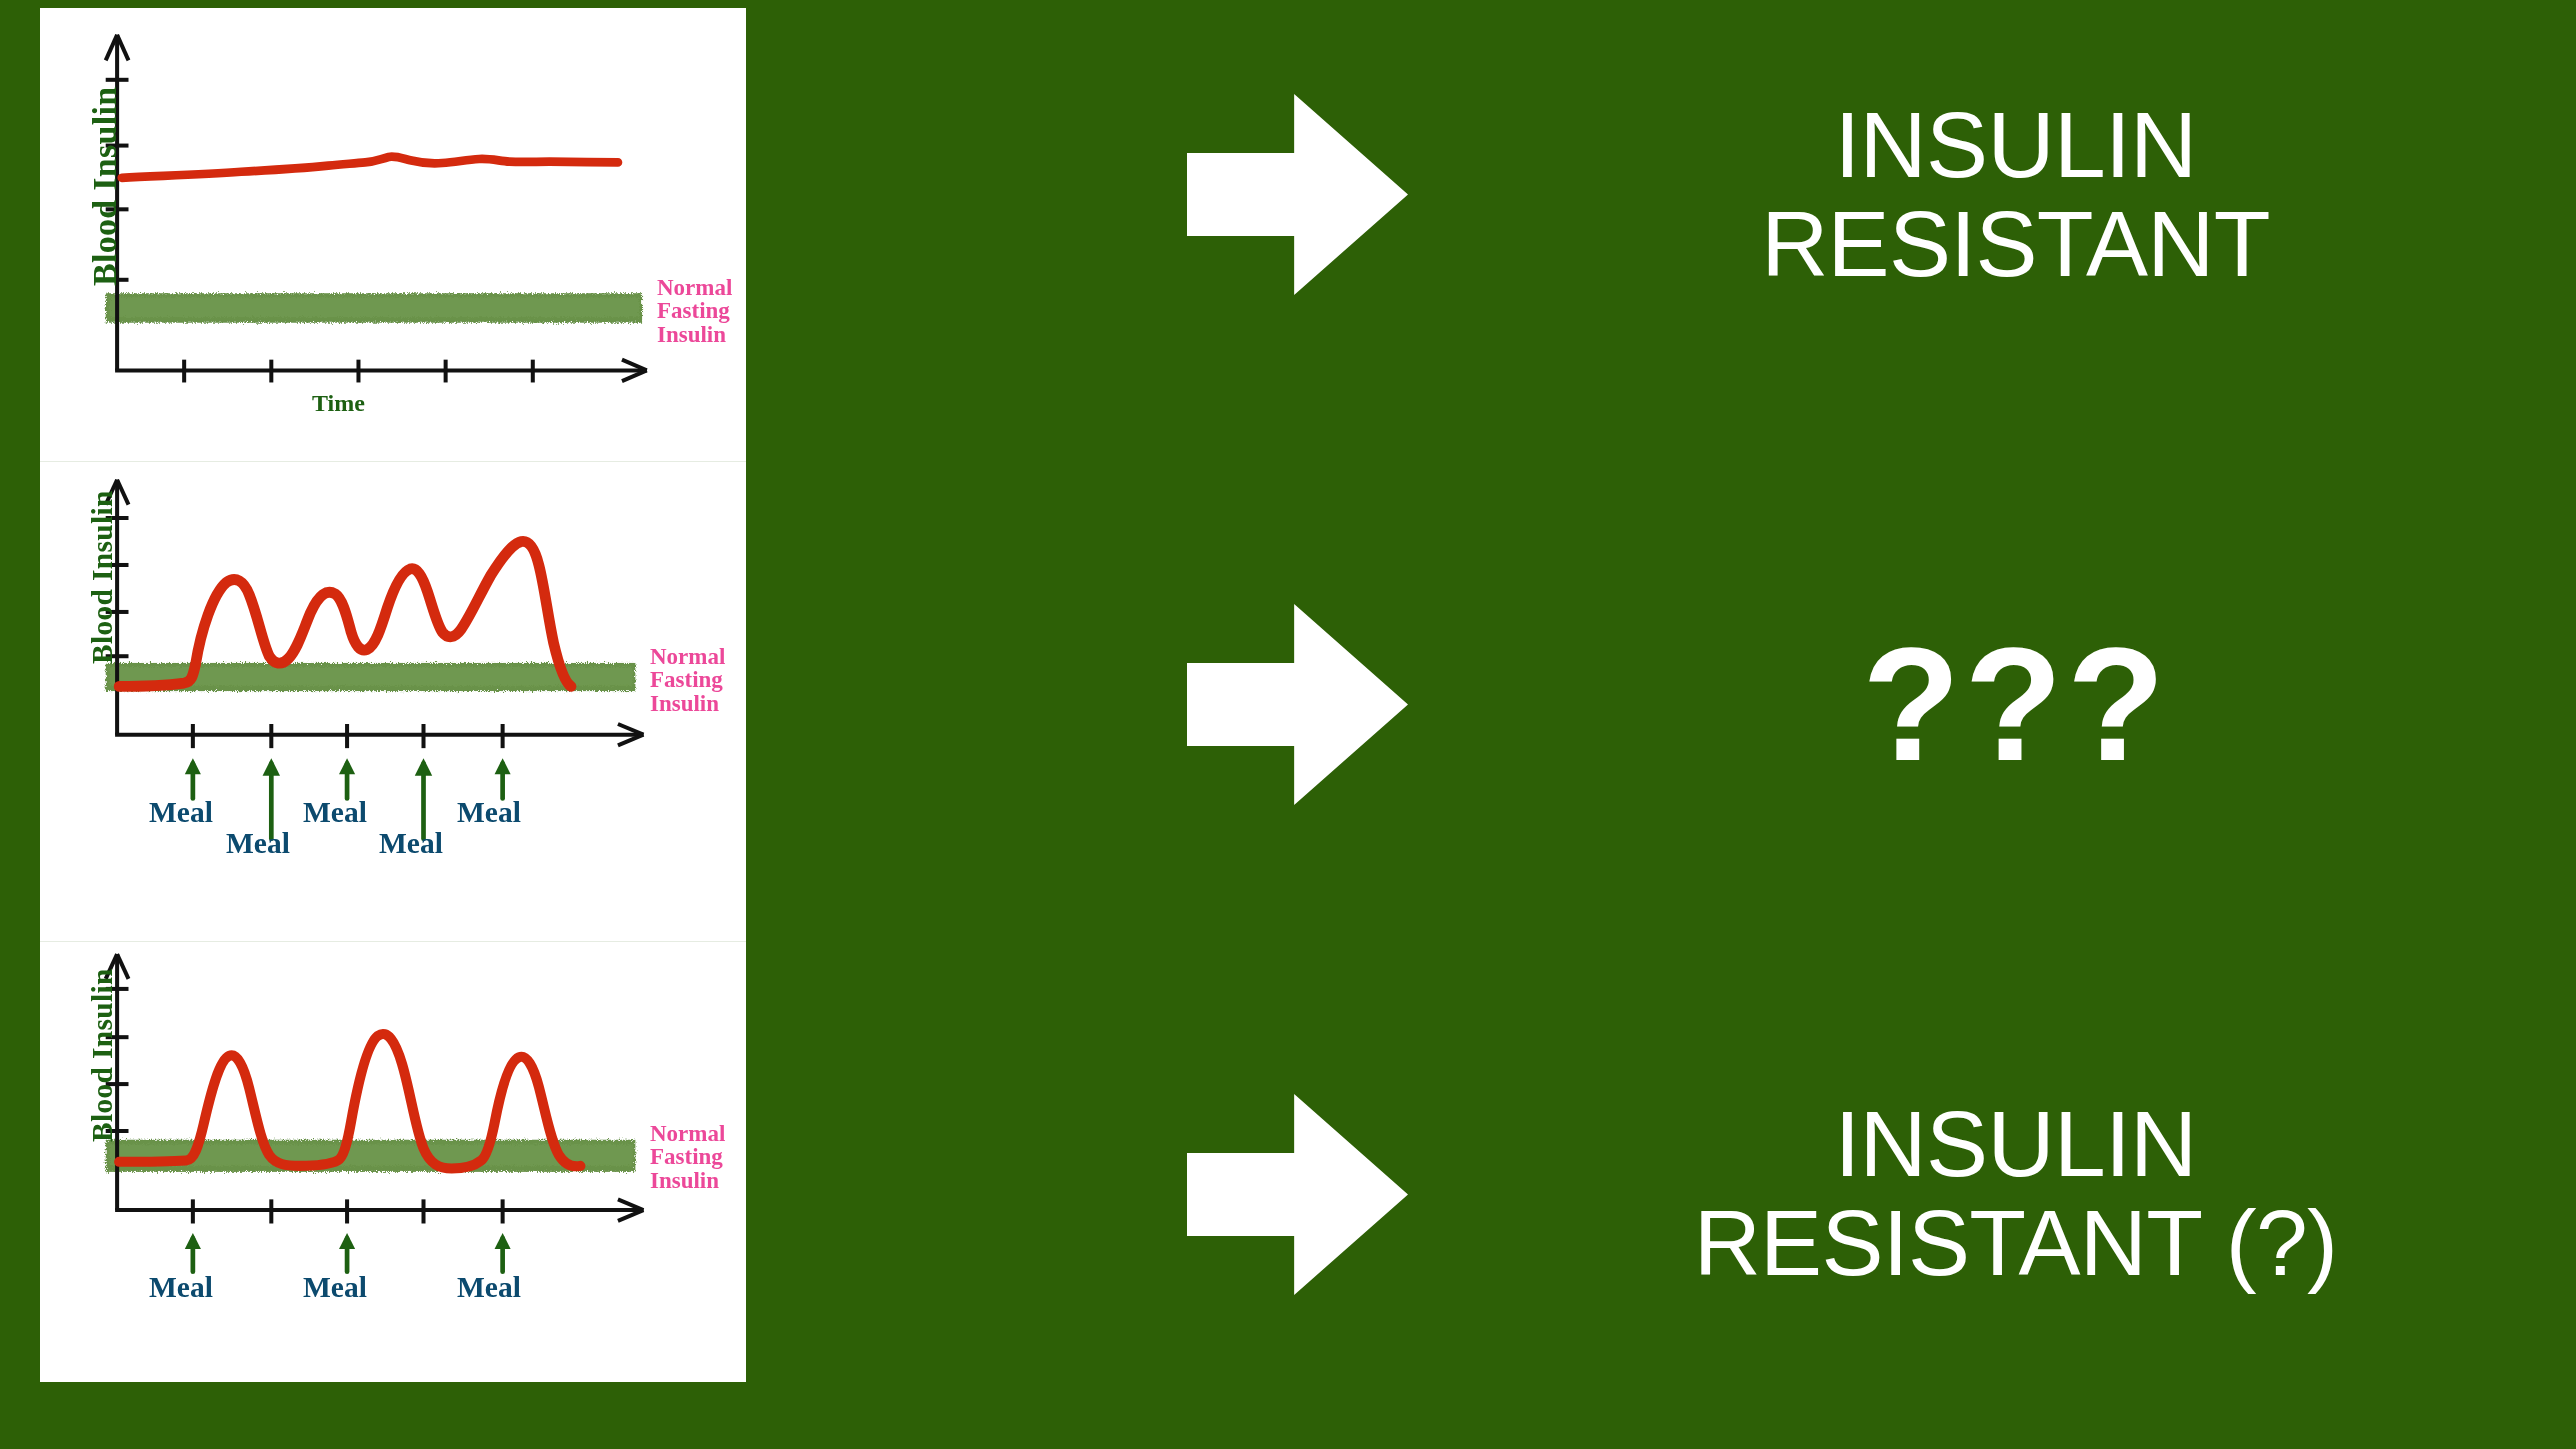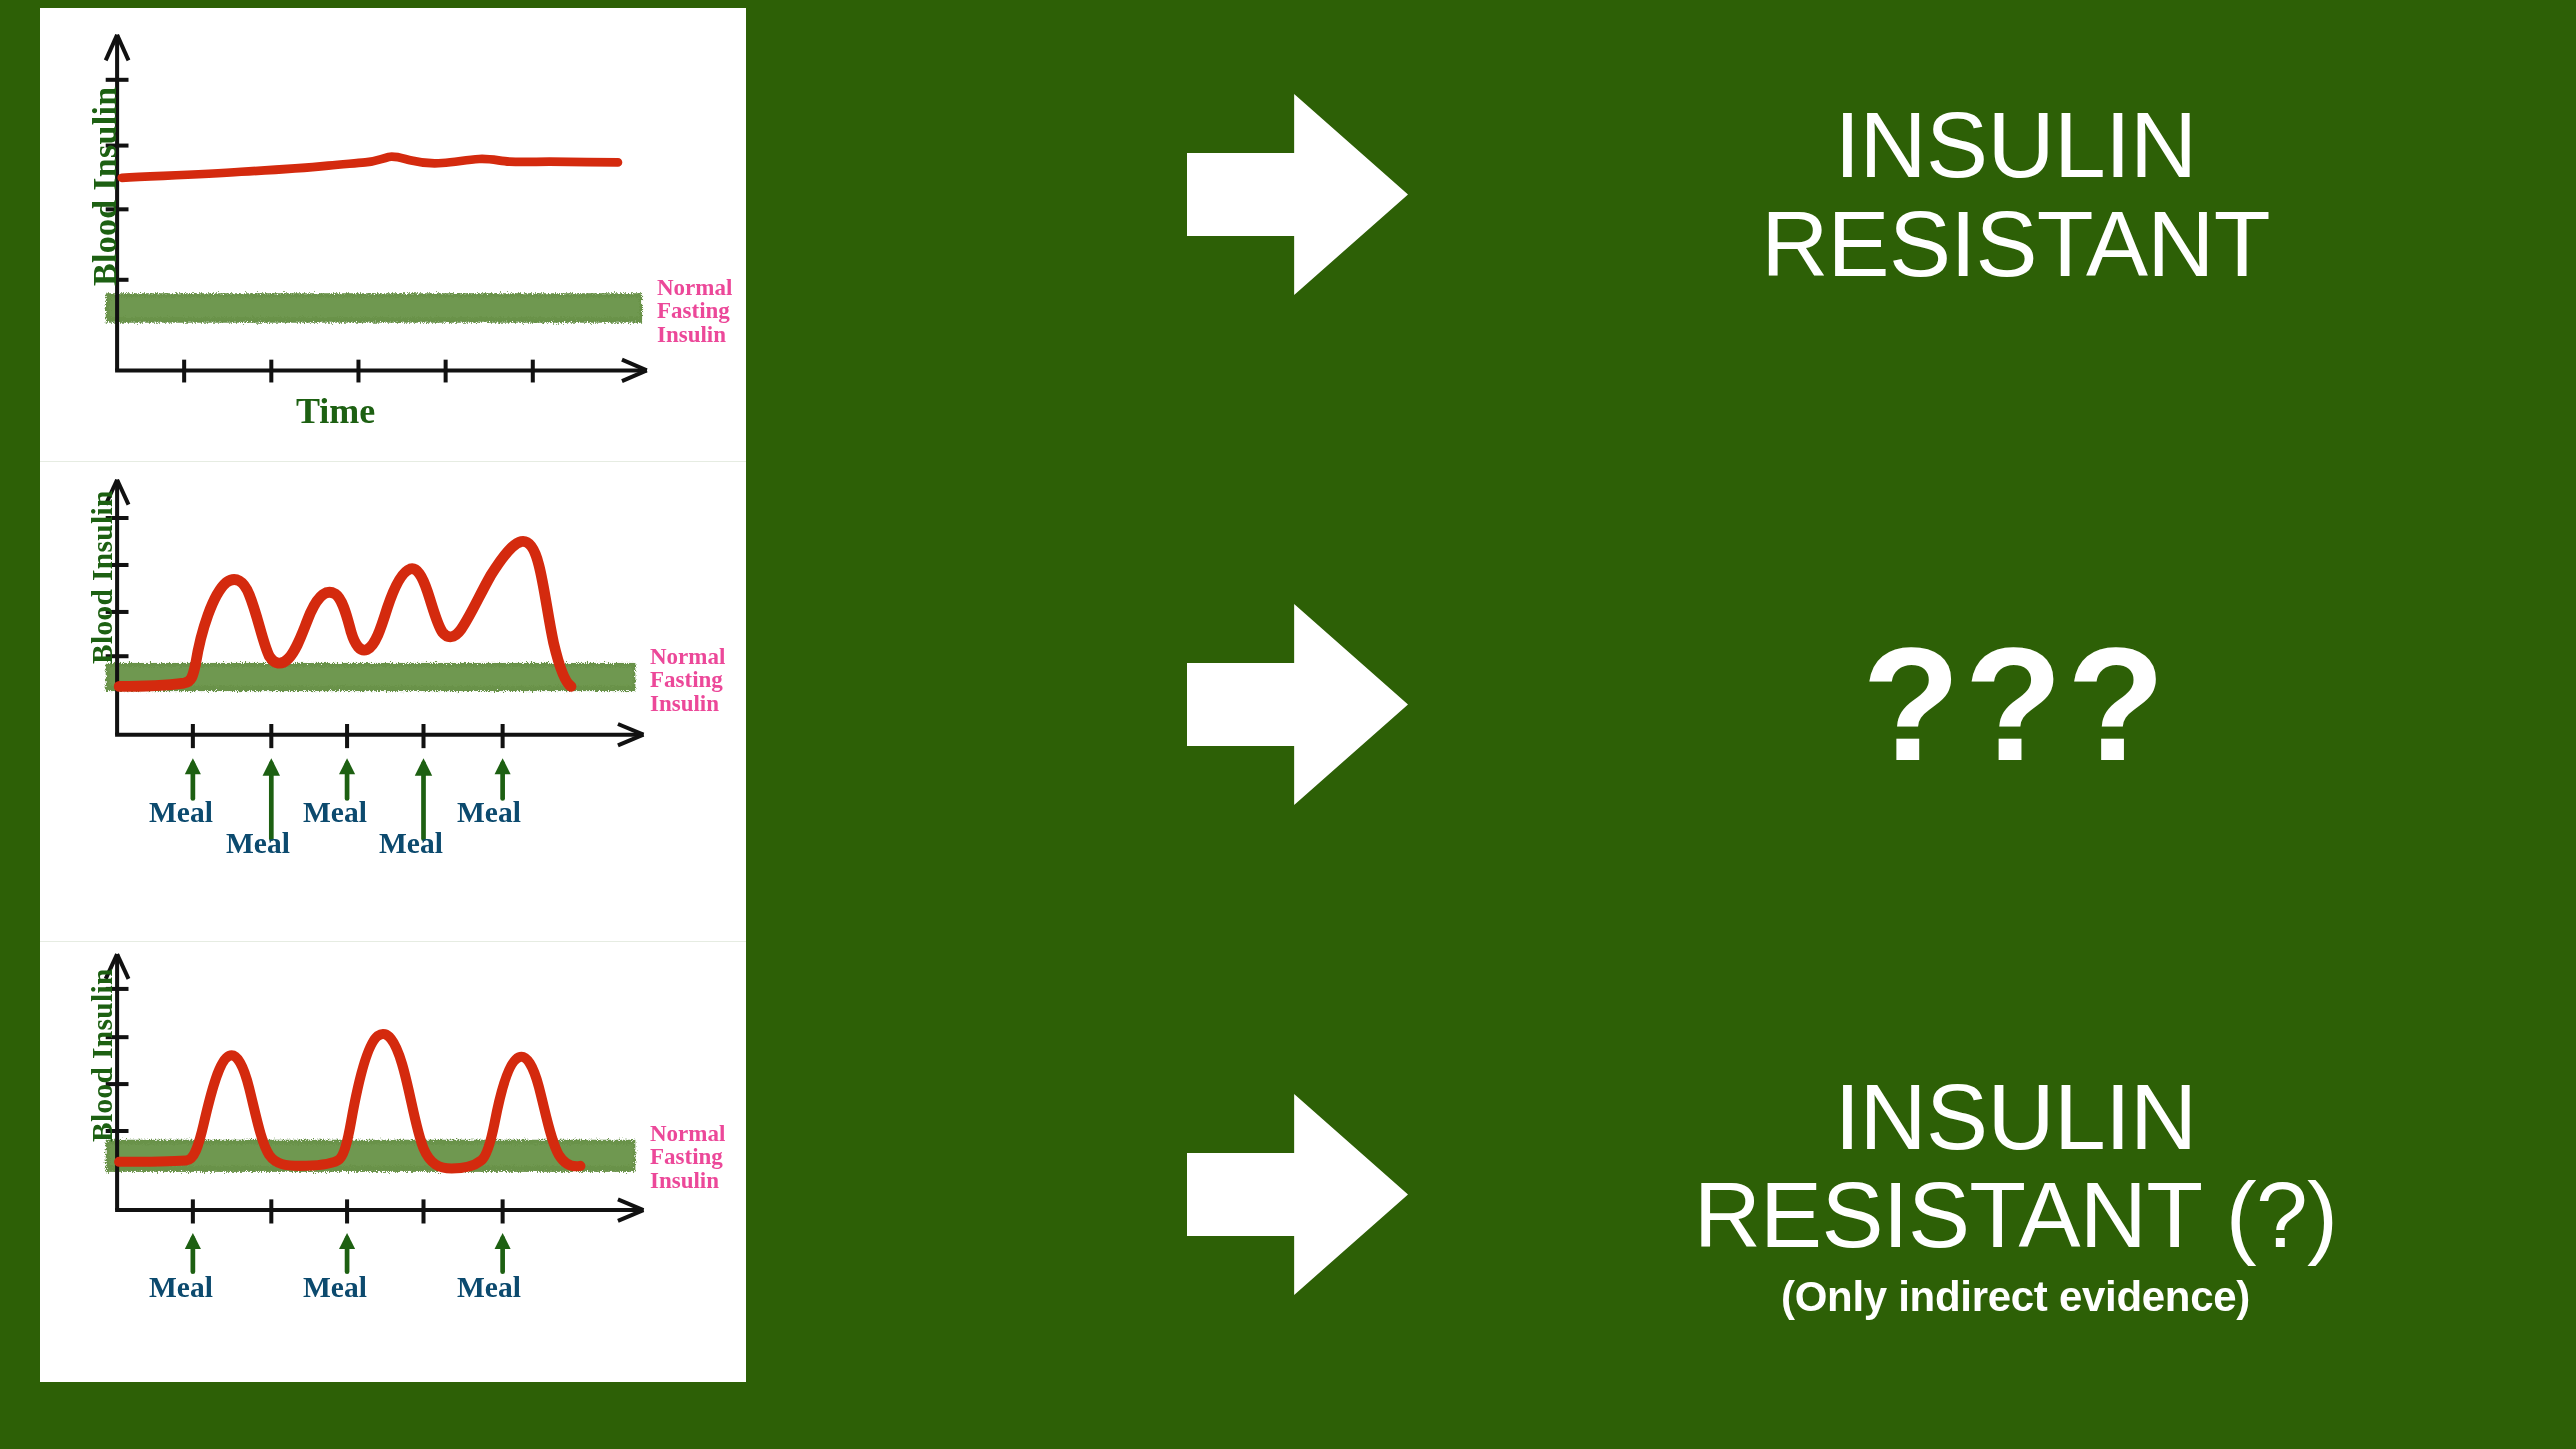--- a/index.html
+++ b/index.html
@@ -156,21 +156,21 @@
         <line x1="605" y1="524" x2="605" y2="558"></line>
         <line x1="735" y1="524" x2="735" y2="558"></line>
       </g>
 
       <path d="M122,253 C180,250 240,248 300,244 C360,241 400,238 430,235 C455,233 470,231 485,230
                C500,229 505,226 520,222 C530,220 540,224 552,227 C568,231 585,232 600,231
                C620,230 635,226 655,225 C672,224 685,228 700,229 C720,230 740,229 760,229
                C790,229 830,230 862,230" fill="none" stroke="#d42a0e" stroke-width="13" stroke-linecap="round" stroke-linejoin="round"></path>
     </svg>
     <div class="ylabel" style="left:46px;top:278px;font-size:34px;">Blood Insulin</div>
-    <div class="xlabel" style="left:256px;top:382px;font-size:36px;">Time</div>
+    <div class="xlabel" style="left:272px;top:382px;font-size:24px;">Time</div>
     <div class="nfi-label" style="left:617px;top:268px;font-size:23px;">
       <div>Normal</div>
       <div>Fasting</div>
       <div>Insulin</div>
     </div>
   </div>
 
   <div class="chart-divider" style="top:453px;"></div>
 
   <div class="chart-block" id="chart-2">
@@ -352,16 +352,15 @@
 
 <div class="row" id="row-3">
   <div class="arrow-cell">
     <svg width="221" height="201" viewBox="0 0 330 300">
       <path d="M0,88 L160,88 L160,0 L330,150 L160,300 L160,212 L0,212 Z" fill="#ffffff"></path>
     </svg>
   </div>
   <div class="text-cell">
     <div class="big-text">INSULIN</div>
     <div class="big-text">RESISTANT (?)</div>
-    <div class="sub-text">(Only indirect evidence)</div>
   </div>
 </div>
 
 
 </body></html>

